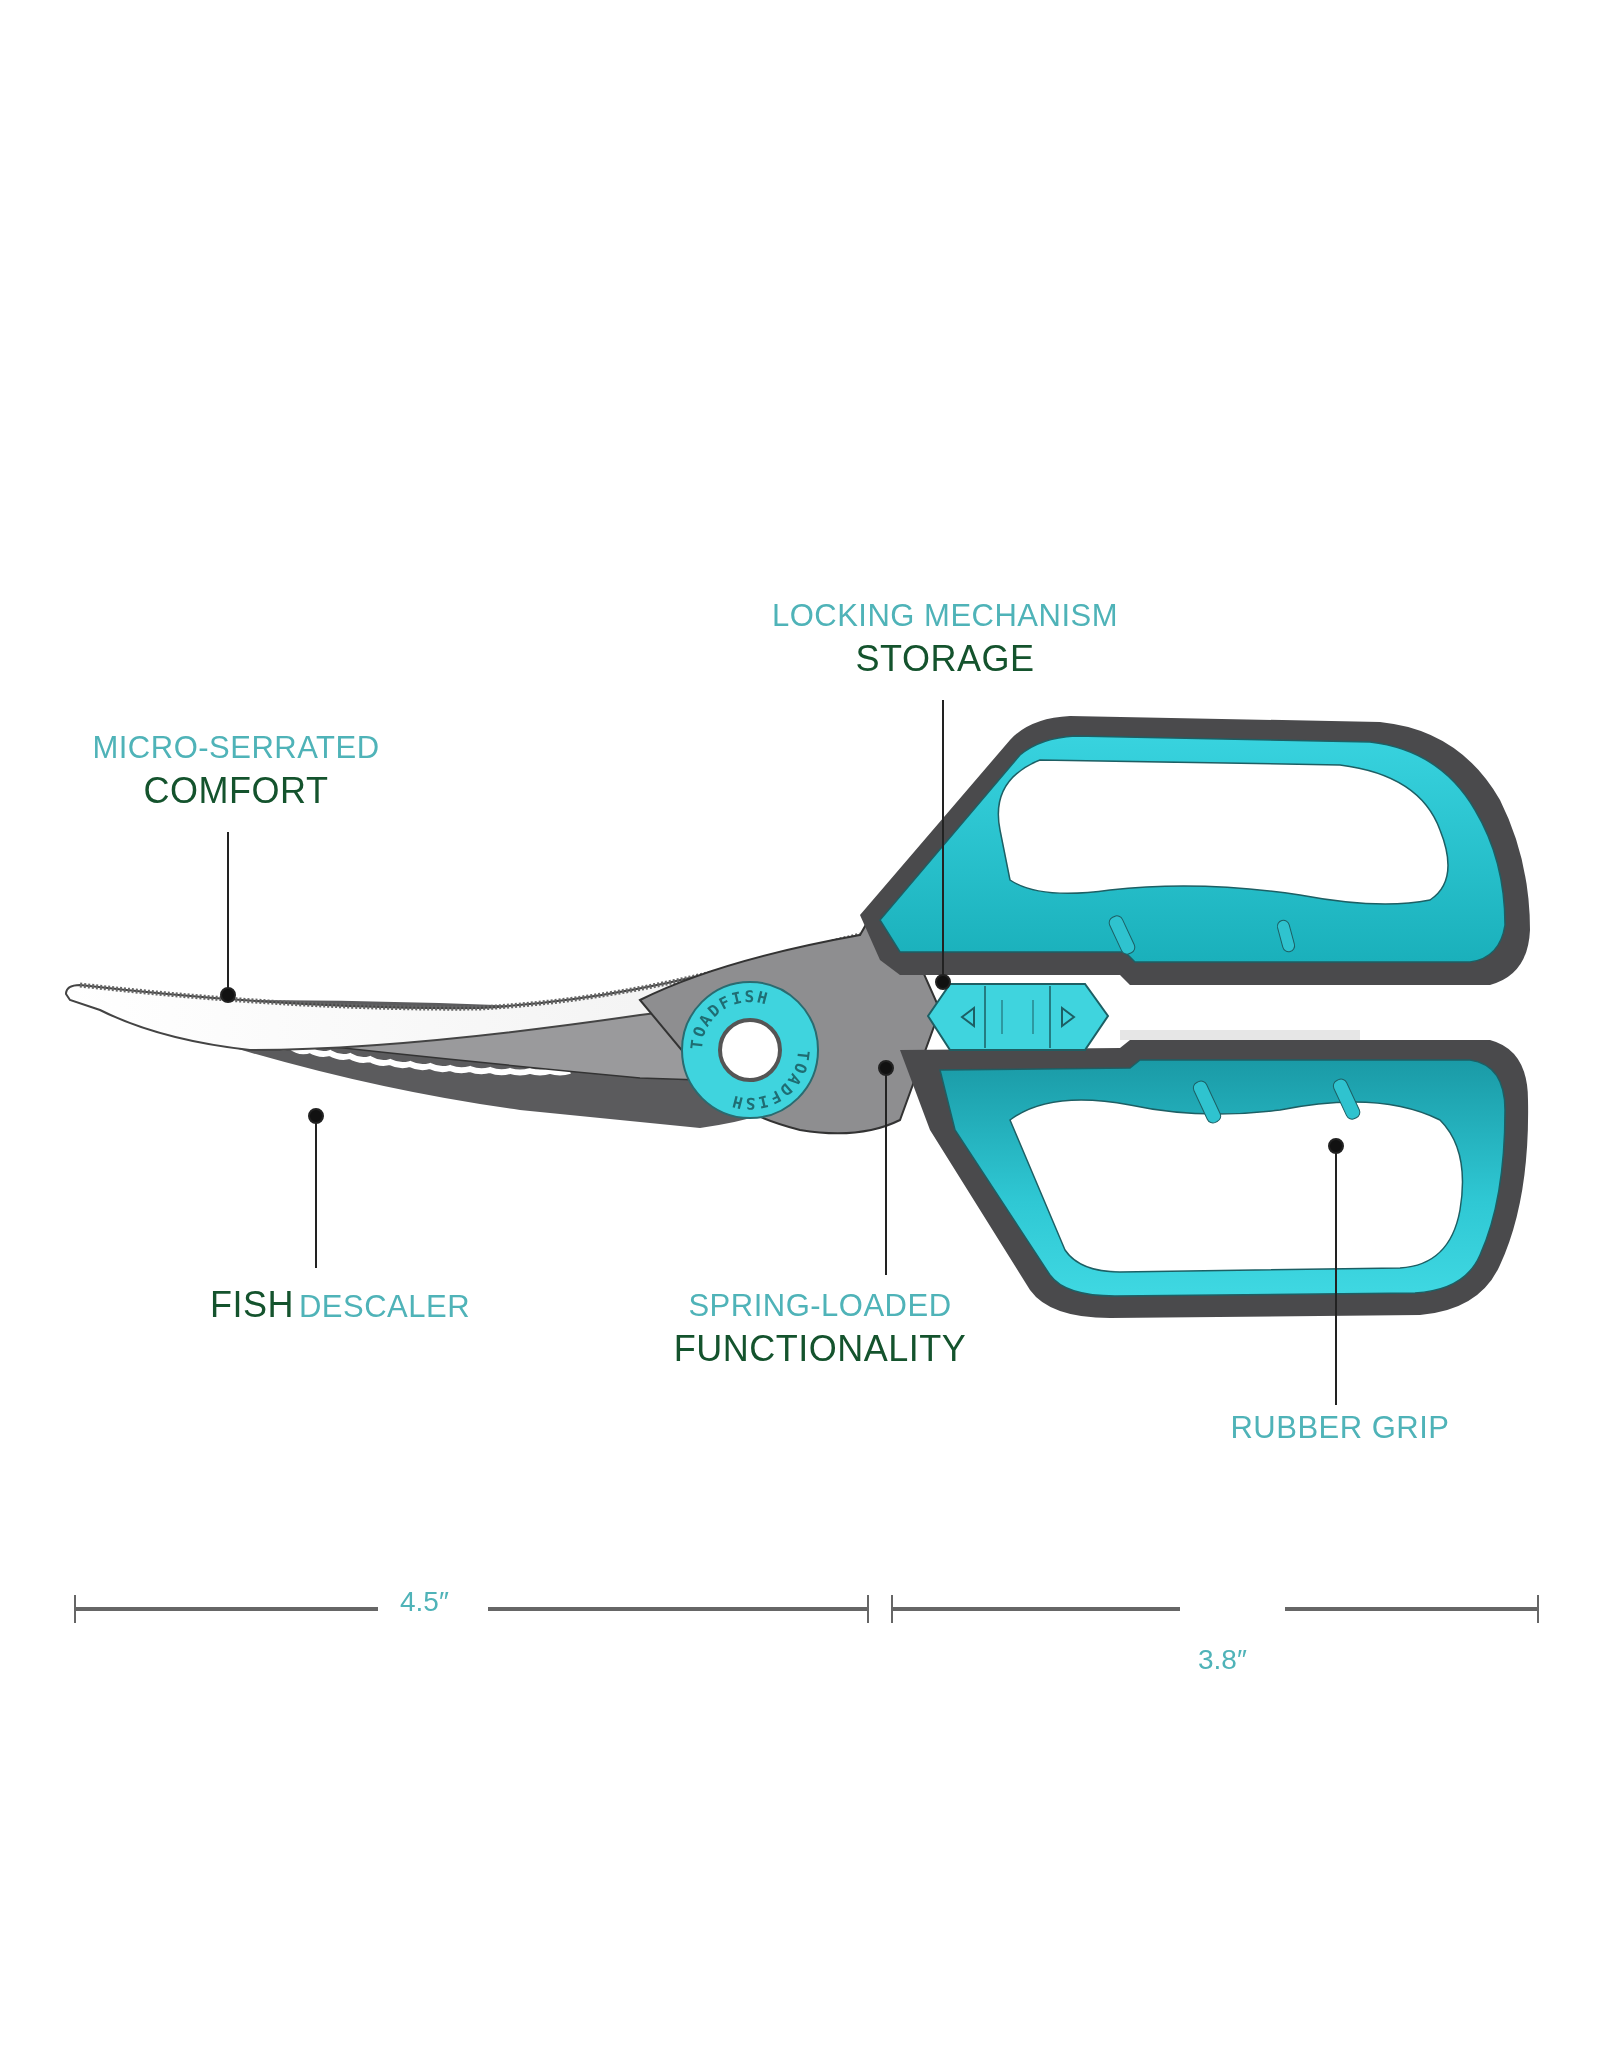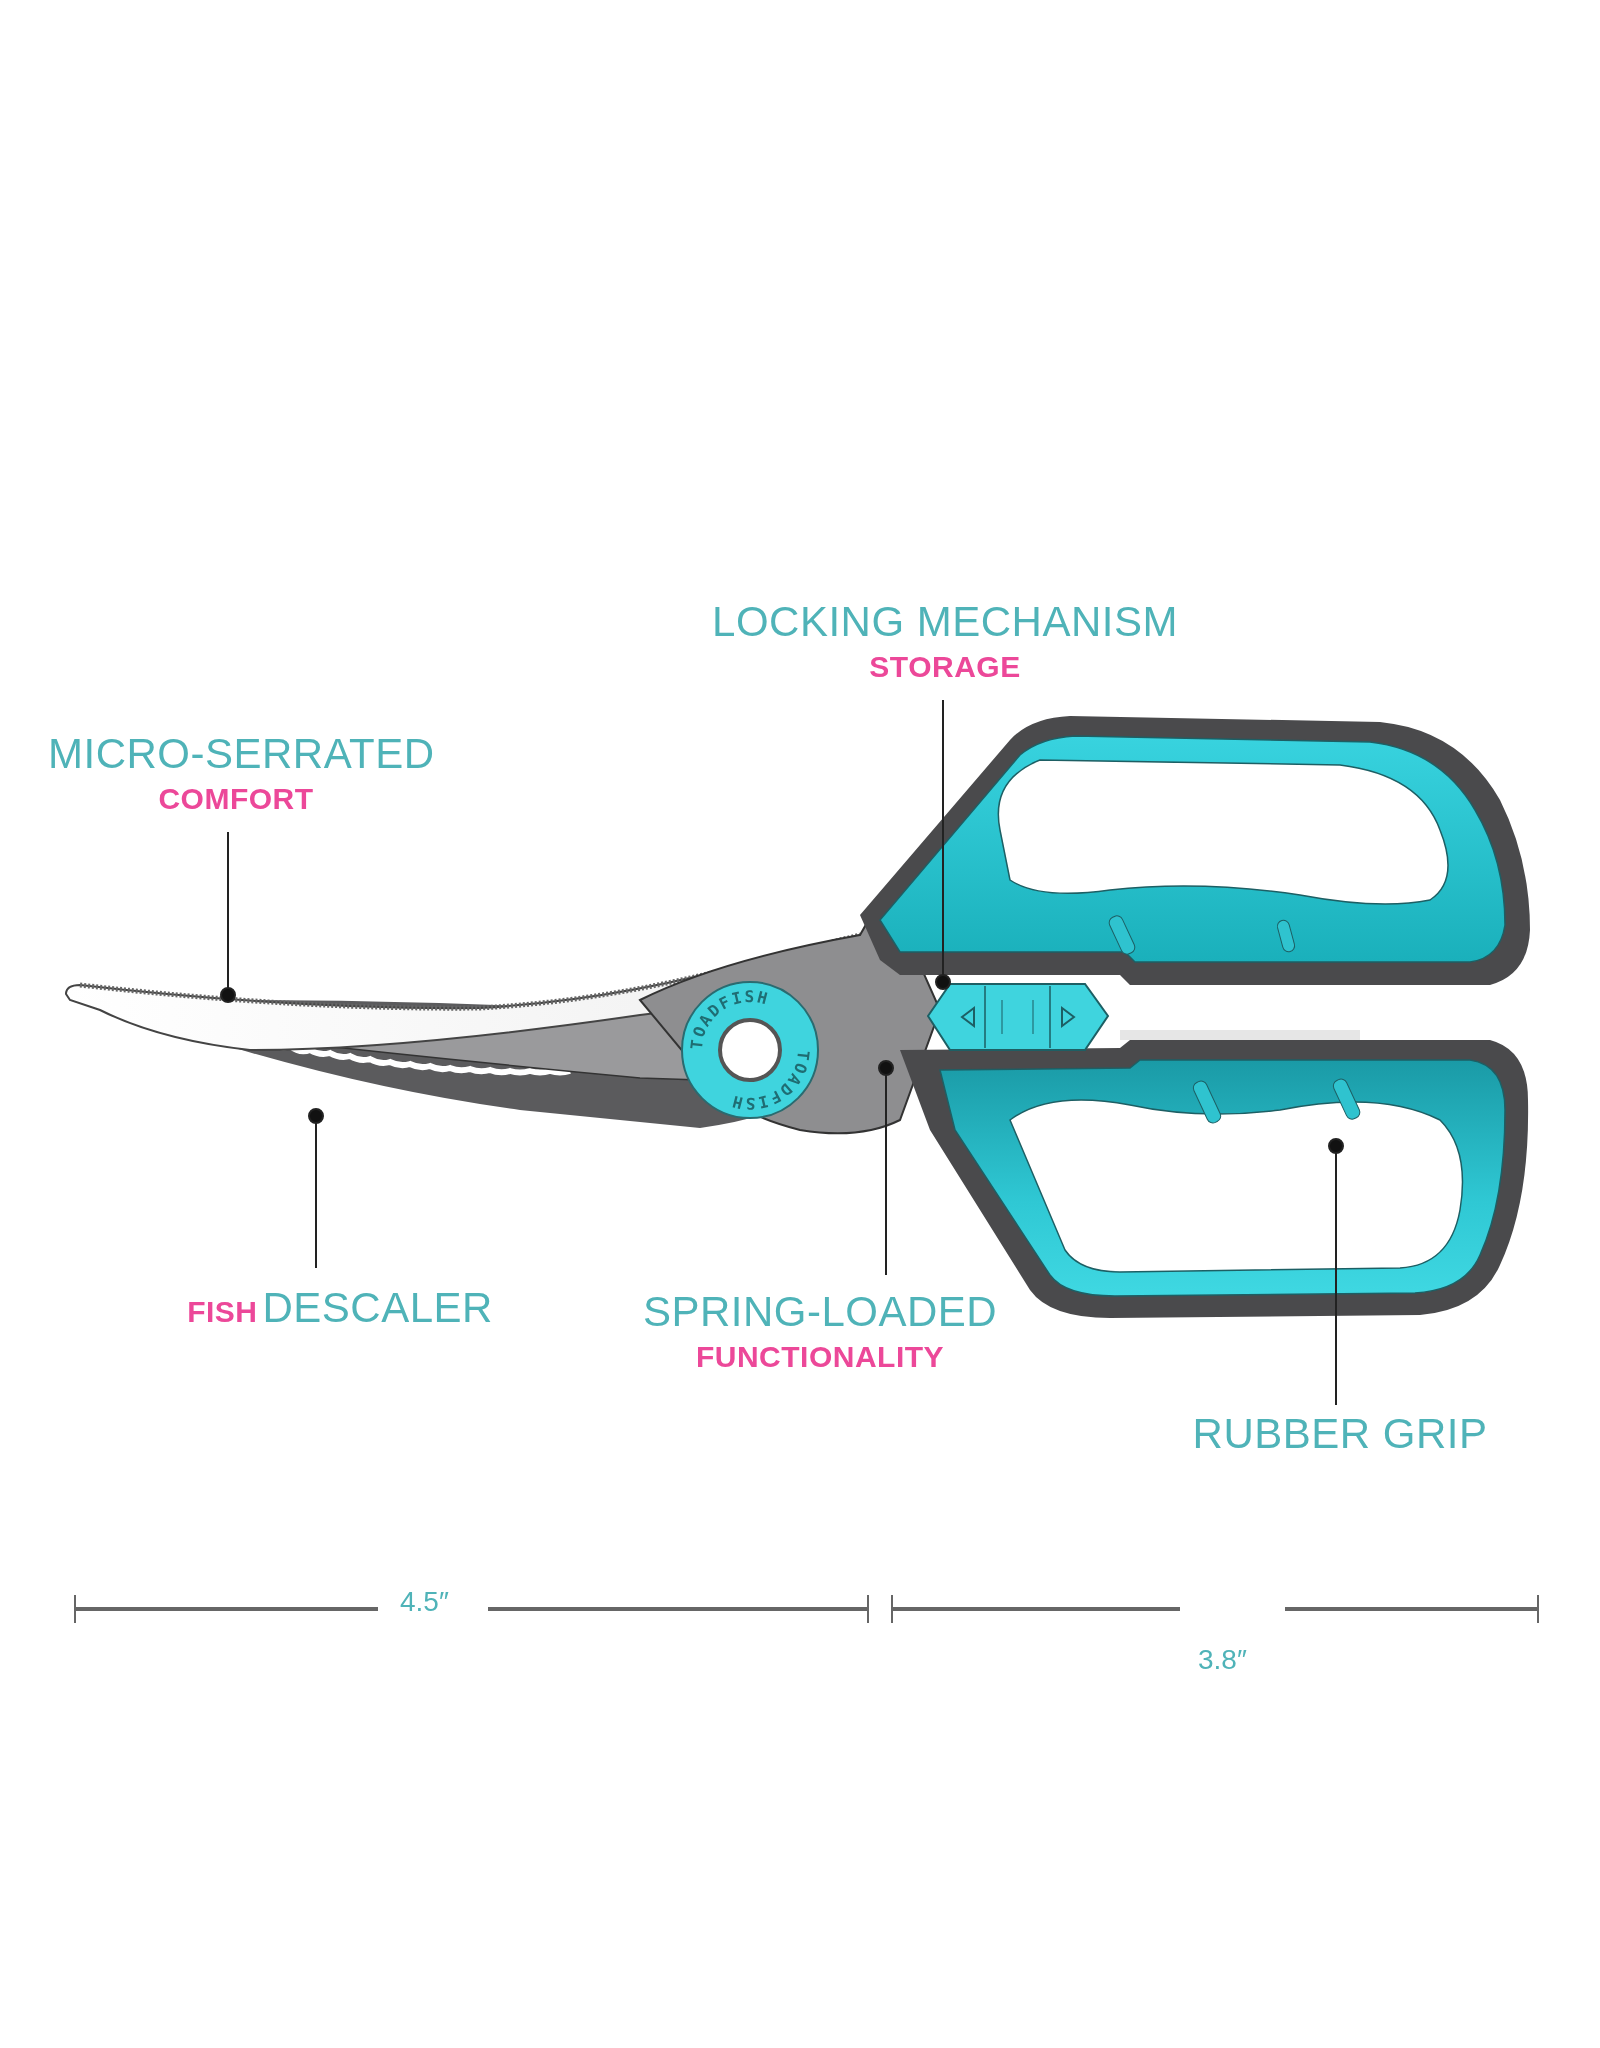--- a/index.html
+++ b/index.html
@@ -1,19 +1,19 @@
 <!DOCTYPE html>
 <html><head>
 <meta charset="utf-8">
 <style>
   html, body { margin: 0; padding: 0; background: #ffffff; }
   body { width: 1600px; height: 2048px; position: relative; overflow: hidden; font-family: "Liberation Sans", "DejaVu Sans", sans-serif; }
   .label { position: absolute; text-align: center; white-space: nowrap; letter-spacing: 0.5px; }
-  .teal { color: #4fb3b8; font-size: 42px; font-weight: 400; }
-  .dark { color: #ec4899; font-size: 30px; font-weight: 700; }
+  .teal { color: #4fb3b8; font-size: 31px; font-weight: 400; }
+  .dark { color: #14532d; font-size: 36px; font-weight: 400; }
   .dim { position: absolute; color: #4fb3b8; font-size: 28px; }
   svg.diagram { position: absolute; left: 0; top: 0; }
 </style>
 </head>
 <body>
 
 <svg class="diagram" width="1600" height="2048" viewBox="0 0 1600 2048" xmlns="http://www.w3.org/2000/svg">
   <defs>
     <linearGradient id="bladeShine" x1="0" y1="0" x2="1" y2="0">
       <stop offset="0" stop-color="#ffffff"></stop>

